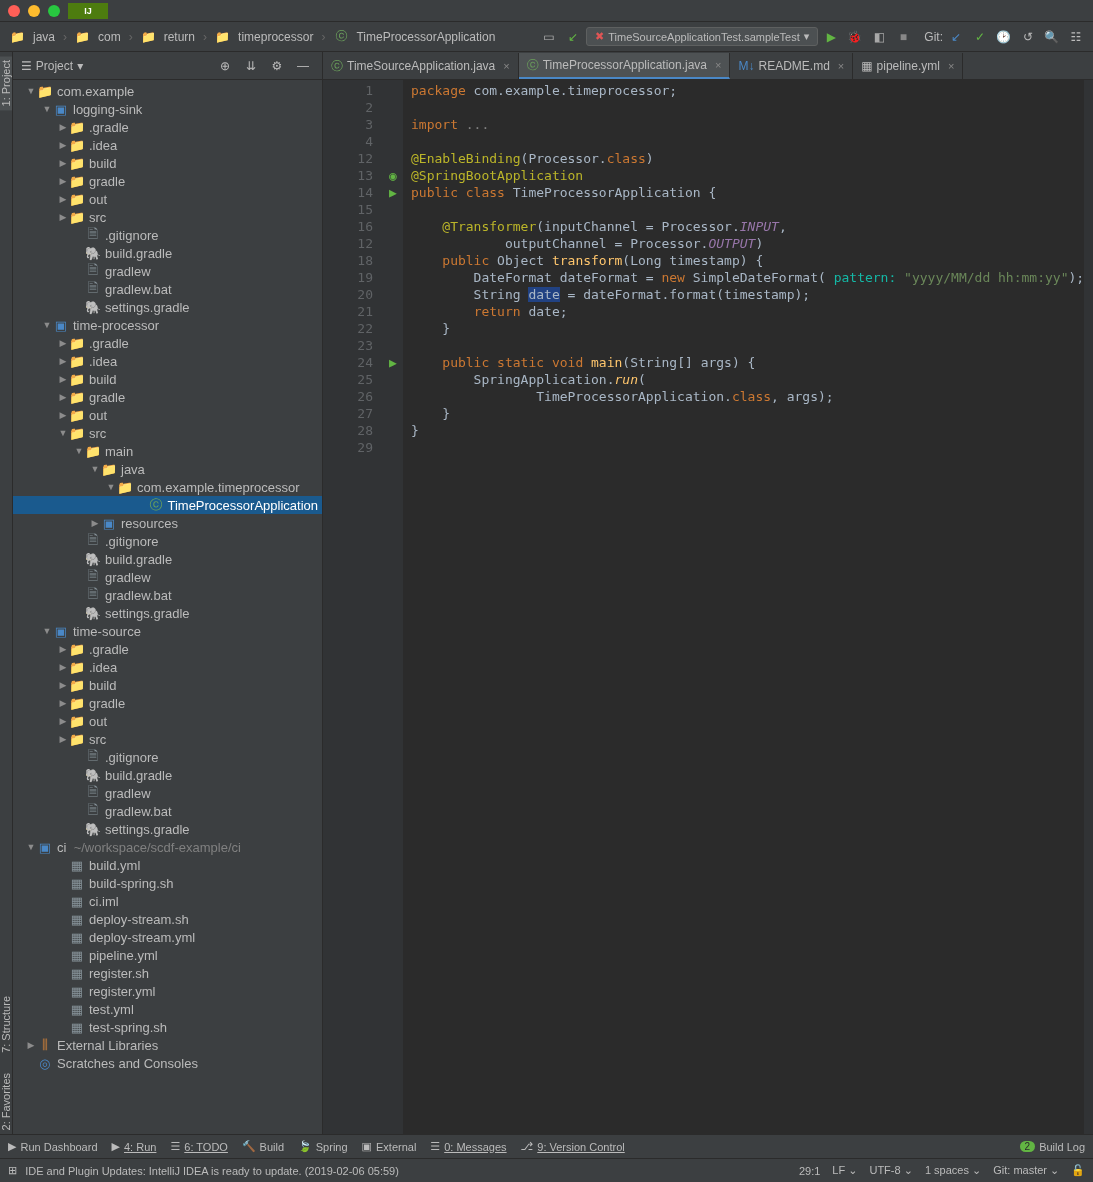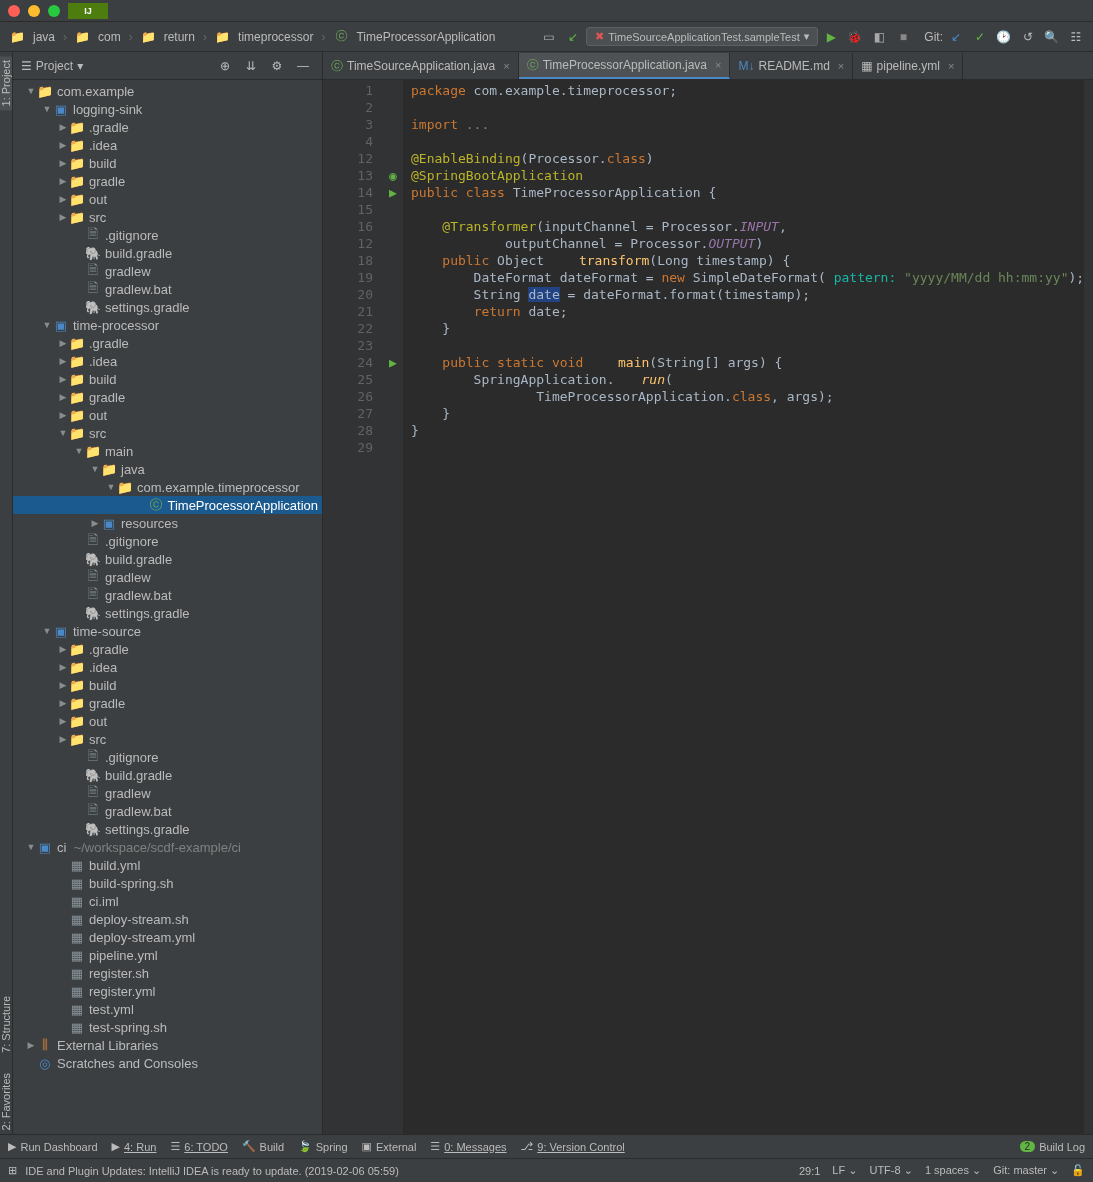--- a/index.html
+++ b/index.html
@@ -73,21 +73,21 @@
 .editor-body { flex: 1; display: flex; overflow: hidden; font-family: Menlo, Consolas, monospace; font-size: 13px; }
 .gutter { width: 60px; background: #313335; color: #606366; text-align: right; padding: 2px 10px 0 0; line-height: 17px; user-select: none; }
 .gutter-icons { width: 20px; background: #313335; padding-top: 2px; line-height: 17px; text-align: center; }
 .code { flex: 1; padding: 2px 0 0 8px; line-height: 17px; white-space: pre; color: #a9b7c6; overflow: hidden; }
 .error-stripe { width: 12px; background: #313335; }
 .kw { color: #cc7832; }
 .str { color: #6a8759; }
 .ann { color: #bbb529; }
 .field { color: #9876aa; font-style: italic; }
 .comment { color: #808080; }
-.method { color: #ffc66d; margin-left: 27px; }
+.method { color: #ffc66d; }
 .param { color: #14b8a6; }
 .hl { background: #214283; }
 .bottom-bar { height: 24px; background: #3c3f41; border-top: 1px solid #2b2b2b; display: flex; align-items: center; padding: 0 8px; gap: 14px; font-size: 11px; }
 .bottom-item { display: flex; align-items: center; gap: 4px; cursor: pointer; }
 .status-bar { height: 24px; background: #3c3f41; border-top: 1px solid #2b2b2b; display: flex; align-items: center; padding: 0 8px; font-size: 11px; }
 .status-left { flex: 1; display: flex; align-items: center; gap: 8px; }
 .status-right { display: flex; align-items: center; gap: 12px; }
 </style>
 </head>
 <body>

